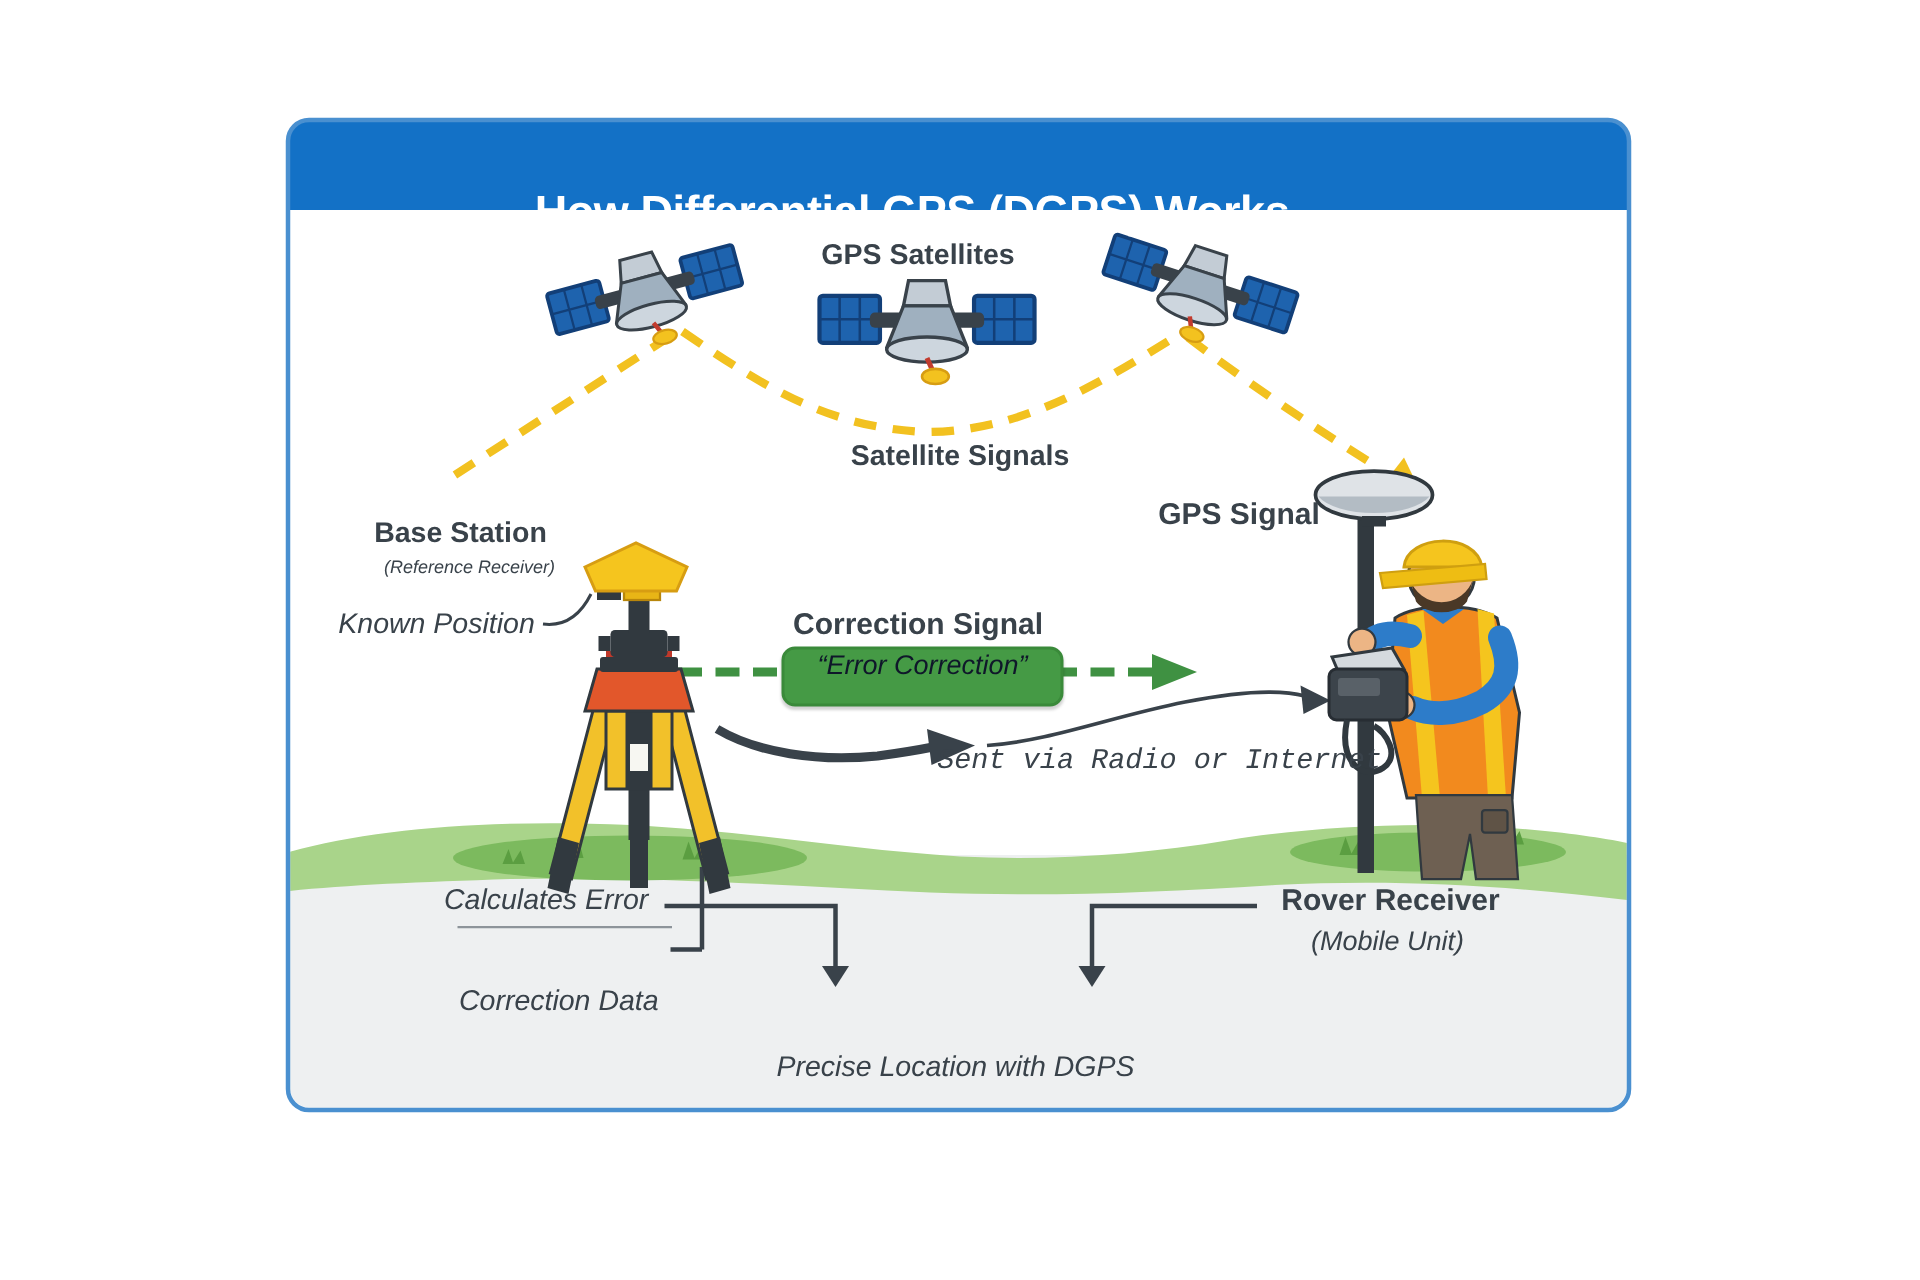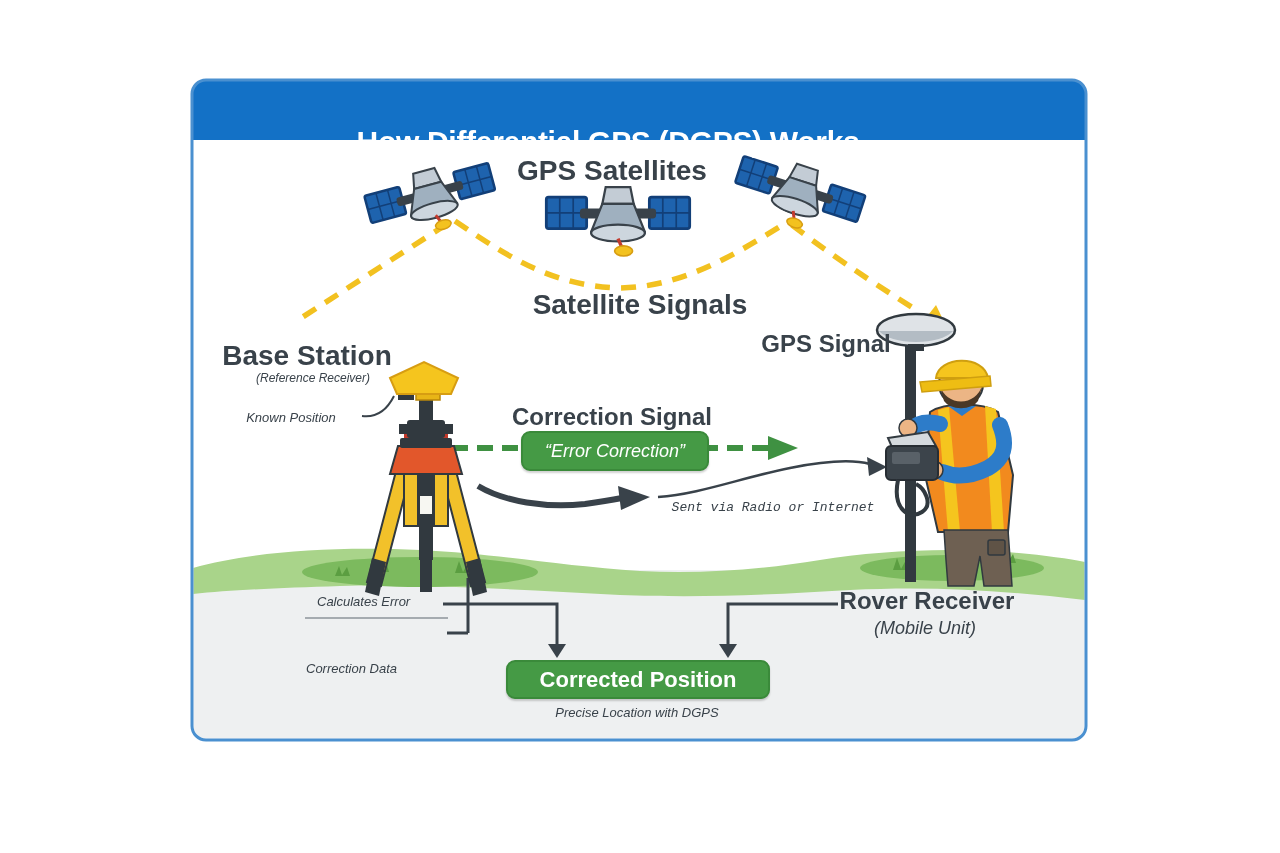--- a/index.html
+++ b/index.html
@@ -11,24 +11,24 @@
   #stage{position:relative;width:1280px;height:853px;background:#ffffff;overflow:hidden;
          font-family:"Liberation Sans", sans-serif;}
   #scene{position:absolute;left:0;top:0;}
   .lbl{position:absolute;white-space:nowrap;color:var(--dark);}
   .center{transform:translate(-50%,-50%);}
   .vcenter{transform:translateY(-50%);}
   .bold{font-weight:700;}
   .ital{font-style:italic;}
   .title{color:#ffffff;font-weight:700;font-size:30px;letter-spacing:-0.3px;}
   .greenbox{position:absolute;background:var(--green);border:2px solid var(--green-dark);
-            border-radius:9px;display:flex;align-items:center;justify-content:center;
-            color:#ffffff;box-shadow:0 2px 2px rgba(0,0,0,0.18);}
-  .fs17{font-size:12px;} .fs18{font-size:18px;} .fs19{font-size:13px;}
-  .fs20{font-size:24px;} .fs21{font-size:28px;} .fs22{font-size:22px;}
+            border-radius:9px;display:flex;align-items:flex-start;justify-content:center;
+            color:#0f172a;box-shadow:0 2px 2px rgba(0,0,0,0.18);}
+  .fs17{font-size:12px;} .fs18{font-size:18px;} .fs19{font-size:19px;}
+  .fs20{font-size:20px;} .fs21{font-size:19px;} .fs22{font-size:22px;}
 </style>
 </head>
 <body>
 
 <div id="stage">
 
 <svg id="scene" width="1280" height="853" viewBox="0 0 1280 853">
   <defs>
     <clipPath id="cardClip">
       <rect x="193.5" y="81.5" width="891" height="657" rx="13"></rect>
@@ -157,26 +157,23 @@
 <div class="lbl center title" style="left:608px;top:110px;margin-top:32px;">How Differential GPS (DGPS) Works</div>
 
 <div class="lbl center bold fs21" style="left:612px;top:171px;">GPS Satellites</div>
 <div class="lbl center bold fs21" style="left:616px;top:305px;margin-left:24px;">Satellite Signals</div>
 <div class="lbl center bold fs21" style="left:307px;top:356px;">Base Station</div>
 <div class="lbl center ital fs17" style="left:313px;top:378px;">(Reference Receiver)</div>
 <div class="lbl center ital fs19" style="left:291px;top:417px;">Known Position</div>
 <div class="lbl center bold fs20" style="left:612px;top:417px;">Correction Signal</div>
 <div class="lbl center bold fs20" style="left:826px;top:344px;">GPS Signal</div>
 <div class="lbl center ital fs19" style="left:773px;top:507px;font-family:Liberation Mono, monospace;">Sent via Radio or Internet</div>
-<div class="lbl vcenter ital fs19" style="left:317px;top:601px;">Calculates Error</div>
+<div class="lbl vcenter ital fs19" style="left:296px;top:601px;">Calculates Error</div>
 <div class="lbl vcenter ital fs19" style="left:306px;top:668px;">Correction Data</div>
 <div class="lbl center bold fs20" style="left:927px;top:601px;">Rover Receiver</div>
 <div class="lbl center ital fs18" style="left:925px;top:628px;">(Mobile Unit)</div>
 <div class="lbl center ital fs19" style="left:637px;top:712px;">Precise Location with DGPS</div>
 
 <div class="greenbox ital fs18" style="left:521px;top:431px;width:184px;height:36px;">
   <span>“Error Correction”</span>
 </div>
-<div class="greenbox bold fs22" style="left:506px;top:660px;width:260px;height:35px;">
-  <span>Corrected Position</span>
-</div>
 
 </div>
 
 </body></html>

